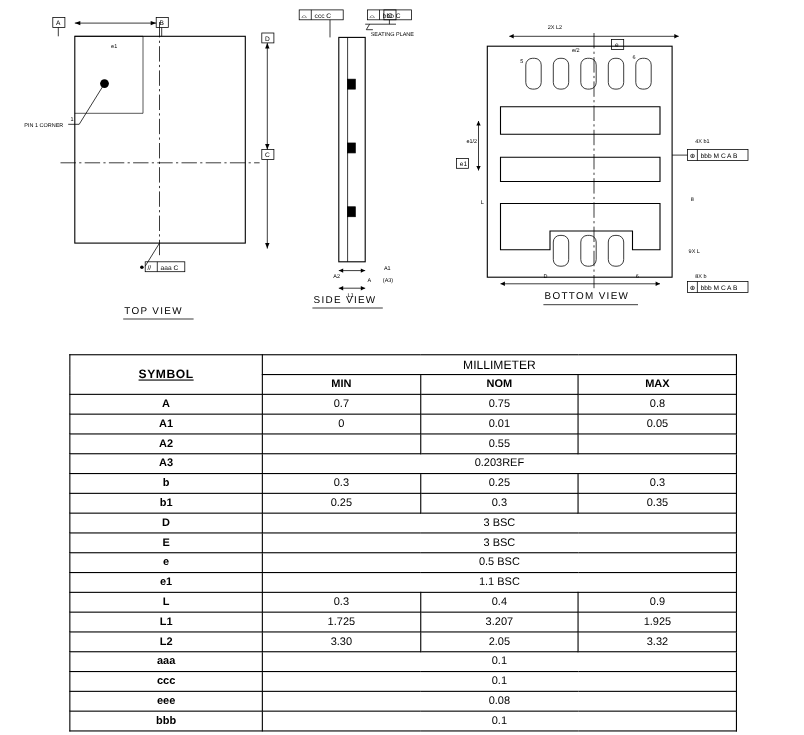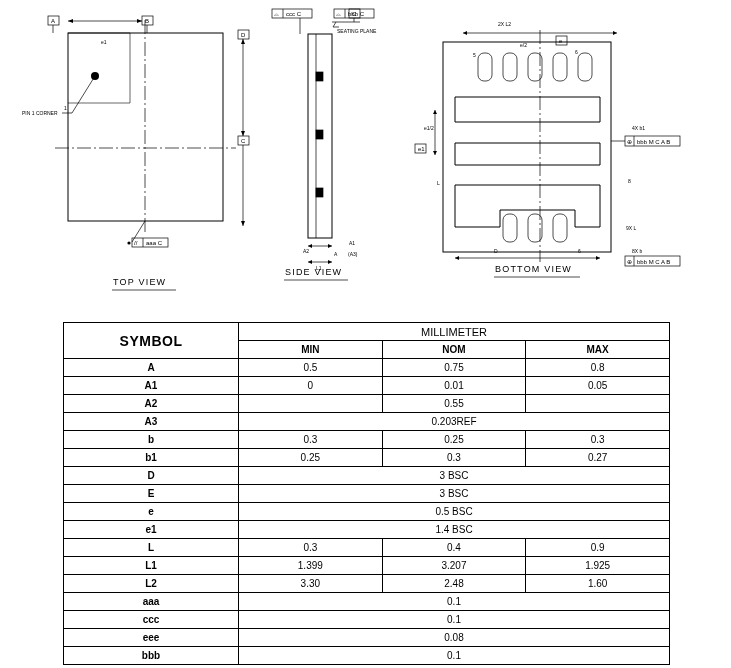--- a/index.html
+++ b/index.html
@@ -61,23 +61,24 @@
     border: 1px solid #000;
     font-size: 10px;
     text-align: center;
     height: 17px;
     padding: 0;
     font-weight: normal;
     font-family: "Liberation Sans", sans-serif;
   }
   table.dim th.symbol-head {
     font-weight: bold;
-    font-size: 14px;
+    font-size: 11px;
     letter-spacing: 0.5px;
     width: 174px;
+    text-decoration: underline;
   }
   table.dim th.unit-head {
     font-weight: normal;
     font-size: 11px;
   }
   table.dim th.sub-head {
     font-weight: bold;
     font-size: 10px;
   }
   table.dim td.sym {
@@ -290,21 +291,21 @@
       </tr>
       <tr>
         <th class="sub-head col-min">MIN</th>
         <th class="sub-head col-nom">NOM</th>
         <th class="sub-head col-max">MAX</th>
       </tr>
     </thead>
     <tbody>
       <tr>
         <td class="sym">A</td>
-        <td>0.5</td>
+        <td>0.7</td>
         <td>0.75</td>
         <td>0.8</td>
       </tr>
       <tr>
         <td class="sym">A1</td>
         <td>0</td>
         <td>0.01</td>
         <td>0.05</td>
       </tr>
       <tr>
@@ -320,55 +321,55 @@
       <tr>
         <td class="sym">b</td>
         <td>0.3</td>
         <td>0.25</td>
         <td>0.3</td>
       </tr>
       <tr>
         <td class="sym">b1</td>
         <td>0.25</td>
         <td>0.3</td>
-        <td>0.27</td>
+        <td>0.35</td>
       </tr>
       <tr>
         <td class="sym">D</td>
         <td colspan="3">3 BSC</td>
       </tr>
       <tr>
         <td class="sym">E</td>
         <td colspan="3">3 BSC</td>
       </tr>
       <tr>
         <td class="sym">e</td>
         <td colspan="3">0.5 BSC</td>
       </tr>
       <tr>
         <td class="sym">e1</td>
-        <td colspan="3">1.4 BSC</td>
+        <td colspan="3">1.1 BSC</td>
       </tr>
       <tr>
         <td class="sym">L</td>
         <td>0.3</td>
         <td>0.4</td>
         <td>0.9</td>
       </tr>
       <tr>
         <td class="sym">L1</td>
-        <td>1.399</td>
+        <td>1.725</td>
         <td>3.207</td>
         <td>1.925</td>
       </tr>
       <tr>
         <td class="sym">L2</td>
         <td>3.30</td>
-        <td>2.48</td>
-        <td>1.60</td>
+        <td>2.05</td>
+        <td>3.32</td>
       </tr>
       <tr>
         <td class="sym">aaa</td>
         <td colspan="3">0.1</td>
       </tr>
       <tr>
         <td class="sym">ccc</td>
         <td colspan="3">0.1</td>
       </tr>
       <tr>

